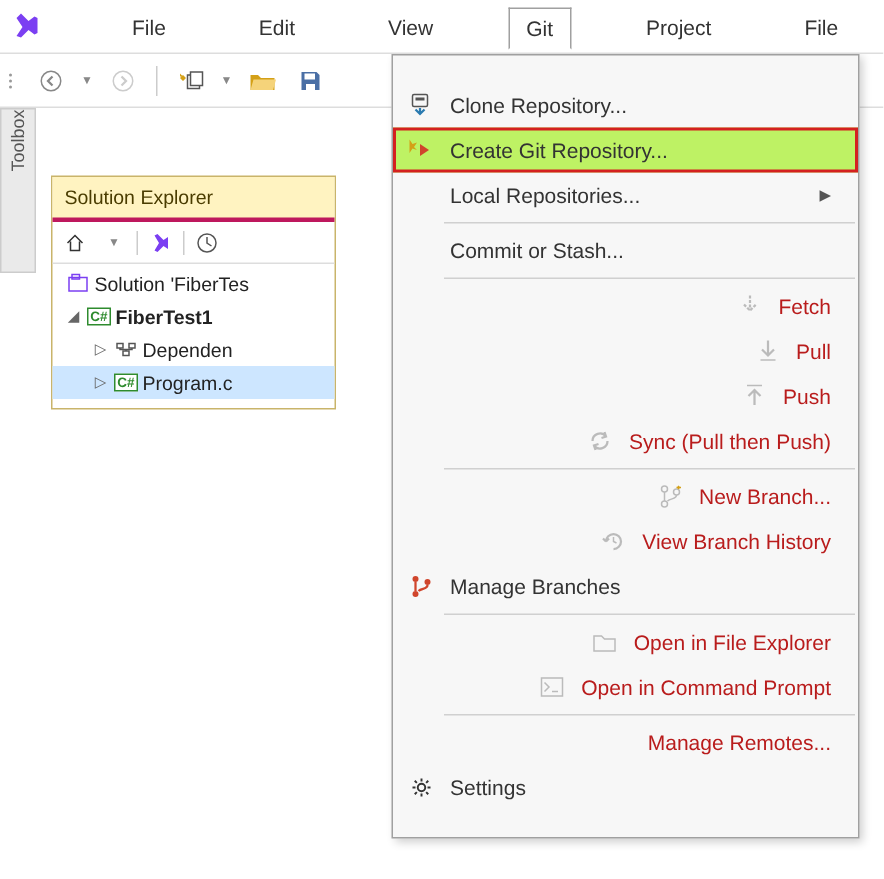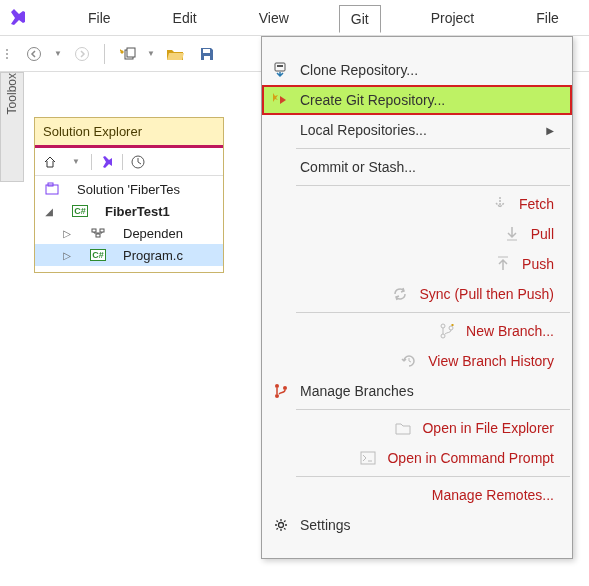--- a/index.html
+++ b/index.html
@@ -23,21 +23,21 @@
   .sidestrip span { writing-mode:vertical-rl; transform:rotate(180deg); font-size:12px; color:#555; padding-top:6px;}
 
   
   .panel { position:absolute; left:34px; top:117px; width:190px; border:1px solid #c9b46a; background:#fff; }
   .panel-header { background:#fff3c1; padding:6px 8px; font-size:13px; color:#4a3c00; border-bottom:3px solid #be185d;}
   .panel-tools { display:flex; align-items:center; height:28px; padding:0 4px; gap:4px; border-bottom:1px solid #ddd;}
   .ptool { width:22px; height:22px; display:flex; align-items:center; justify-content:center; color:#555;}
   .search { display:flex; align-items:center; padding:2px 6px; border-bottom:1px solid #ddd;}
   .search input { flex:1; border:none; outline:none; font-size:12px; color:#888; padding:4px 0; background:transparent;}
   .tree { font-size:13px; color:#222; padding:2px 0 6px 0;}
-  .trow { display:flex; align-items:center; height:22px; padding-left:4px; gap:16px; white-space:nowrap; overflow:hidden;}
+  .trow { display:flex; align-items:center; height:22px; padding-left:4px; gap:2px; white-space:nowrap; overflow:hidden;}
   .trow .arrow{width:12px;text-align:center;color:#666;font-size:10px;}
   .trow .ticon{width:18px;display:flex;align-items:center;justify-content:center;}
   .trow.selected{background:#cde6ff;}
   .cs-badge{ font-size:9px; border:1px solid #2e8b2e; color:#2e8b2e; padding:0 1px; background:#fff; font-weight:bold;}
 
   
   .dropdown { position:absolute; left:233px; top:36px; width:312px; background:#f7f7f7; border:1px solid #a0a0a0; box-shadow:2px 2px 6px rgba(0,0,0,0.2); z-index:4; padding:18px 0;margin-left:28px;}
   .ditem { display:flex; align-items:center; height:30px; padding:0 18px 0 6px; font-size:14px; color:#333; position:relative;}
   .ditem.disabled{ color:#b91c1c;justify-content:flex-end; }
   .ditem .dicon{ width:26px; display:flex; align-items:center; justify-content:center; margin-right:6px;}

